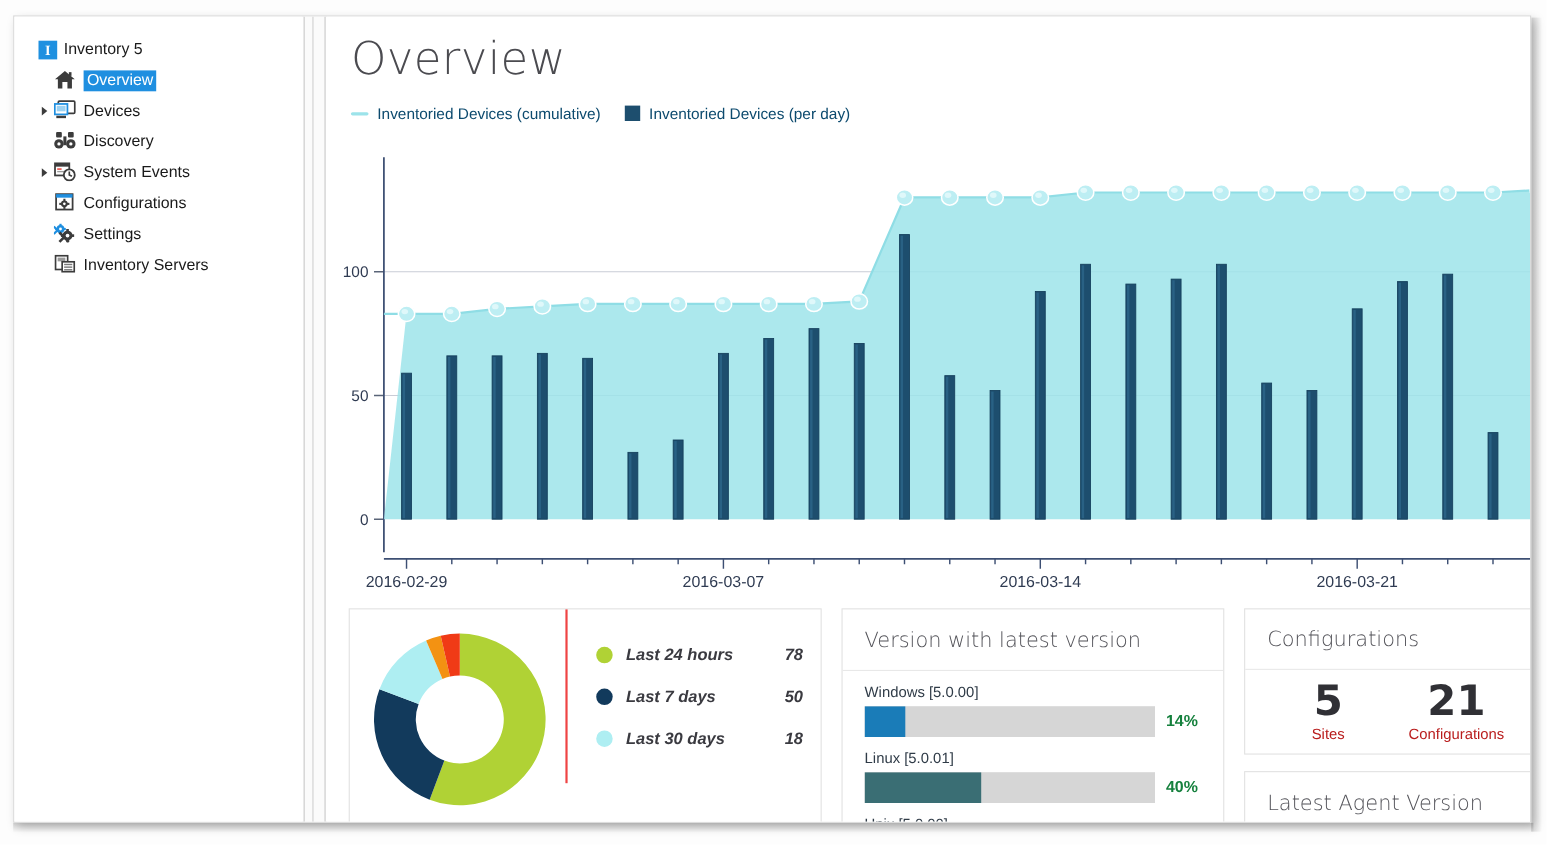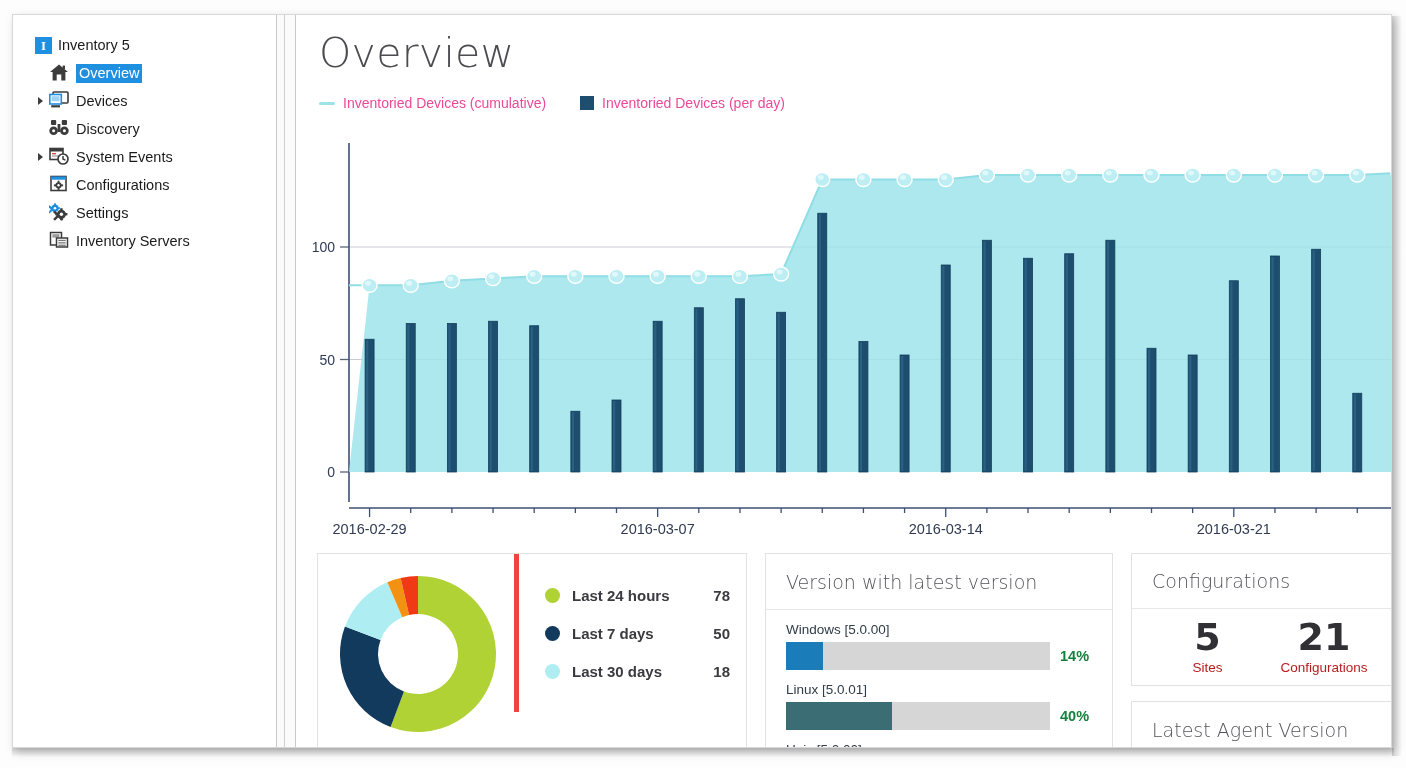--- a/index.html
+++ b/index.html
@@ -77,22 +77,22 @@
     background:#ffffff; overflow:hidden;
   }
   .page-title{
     position:absolute; left:22px; top:14px;
     font-size:41px; font-weight:300; color:#4b4b50;
     letter-spacing:.3px;
     font-family:"DejaVu Sans", sans-serif;
   }
 
   .legend{
-    position:absolute; left:22px; top:80px; display:flex; align-items:flex-end; gap:34px;
-    font-size:14px; color:#ec4899;
+    position:absolute; left:22px; top:80px; display:flex; align-items:flex-end; gap:22px;
+    font-size:14px; color:#0c4a6e;
   }
   .legend-item{ display:flex; align-items:center; gap:8px; }
   .lg-line{ width:16px; height:3px; border-radius:2px; background:#9ce3ea; }
   .lg-box{ width:14px; height:14px; background:#1d4e6e; }
 
   
   .chart-wrap{ position:absolute; left:0; top:120px; width:1122px; height:400px; }
   .chart-wrap svg{ display:block; }
 
   
@@ -108,21 +108,21 @@
     font-family:"DejaVu Sans", sans-serif;
   }
   .card-body{ position:relative; }
 
   
   #card-devices{ left:0; top:0; width:430px; height:215px; }
   #card-devices .card-body{ height:158px; display:flex; }
   .donut-col{ width:196px; position:relative; }
   .donut-col svg{ position:absolute; left:10px; top:10px; }
   .legend-col{
-    flex:1; border-left:5px solid #ef4444; padding:22px 16px 0 26px;
+    flex:1; border-left:2px solid #ef4444; padding:22px 16px 0 26px;font-style:italic;
   }
   .leg-row{
     display:flex; align-items:center; height:38px;
     font-size:15px; font-weight:bold; color:#3a3a40;
   }
   .leg-dot{ width:15px; height:15px; border-radius:50%; margin-right:12px; flex:0 0 15px; }
   .leg-name{ flex:1; }
   .leg-val{ font-weight:bold; color:#3a3a40; }
 
   

